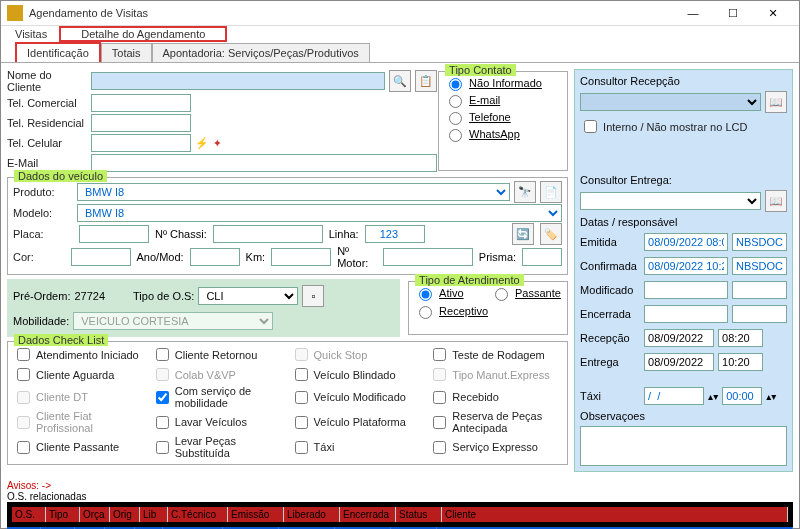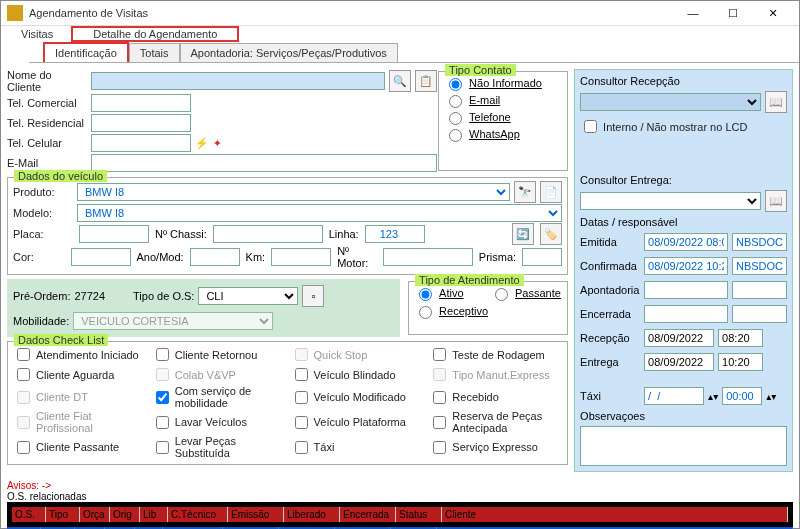--- a/index.html
+++ b/index.html
@@ -3,23 +3,23 @@
 <meta charset="utf-8">
 <style>
 * { box-sizing: border-box; font-family: Tahoma, Arial, sans-serif; font-size: 11px; }
 body { margin: 0; background: #fff; width: 800px; height: 529px; overflow: hidden; }
 .window { width: 800px; height: 529px; border: 1px solid #888; background: #fff; display: flex; flex-direction: column; }
 .titlebar { height: 28px; background: #fff; display: flex; align-items: center; padding: 0 6px; border-bottom: 1px solid #ddd; }
 .titlebar .ticon { width: 16px; height: 16px; background: #d4a017; display: inline-block; margin-right: 6px; }
 .titlebar .title { flex: 1; color: #333; }
 .titlebar .wbtn { width: 40px; height: 24px; text-align: center; line-height: 24px; cursor: default; }
 .menubar { height: 22px; display: flex; align-items: center; padding: 0 6px; gap: 4px; color: #333; }
-.menubar .mitem { padding: 2px 8px; margin-left: 6px; }
+.menubar .mitem { padding: 2px 8px; }
 .menubar .mitem.hl { border: 2px solid #d33; padding: 0 20px; }
-.tabbar { height: 24px; display: flex; align-items: flex-end; padding: 0 14px; border-bottom: 1px solid #aaa; gap: 0; margin-left: 28px; }
+.tabbar { height: 24px; display: flex; align-items: flex-end; padding: 0 14px; border-bottom: 1px solid #aaa; gap: 0; }
 .tabbar .tab { padding: 3px 10px; border: 1px solid #aaa; border-bottom: none; background: #f0f0f0; color: #333; }
 .tabbar .tab.active { background: #fff; }
 .tabbar .tab.hl { border: 2px solid #d33; border-bottom: none; background: #fff; }
 .content { flex: 1; display: flex; padding: 6px; gap: 6px; }
 .left { flex: 1; display: flex; flex-direction: column; gap: 2px; }
 .right { width: 220px; display: flex; flex-direction: column; gap: 2px; }
 .row { display: flex; align-items: center; gap: 4px; min-height: 20px; }
 .lbl { width: 80px; color: #222; }
 .lbl2 { width: 60px; color: #222; }
 input[type=text], select { height: 18px; border: 1px solid #7a9; padding: 1px 3px; background: #fff; }
@@ -299,21 +299,21 @@
             <span style="width:60px;">Emitida</span>
             <input type="text" class="dateval" style="flex: 1 1 0%;" value="08/09/2022 08:05:39">
             <input type="text" class="dateval" style="width: 55px;" value="NBSDOC">
           </div>
         <div class="row">
             <span style="width:60px;">Confirmada</span>
             <input type="text" class="dateval" style="flex: 1 1 0%;" value="08/09/2022 10:21:06">
             <input type="text" class="dateval" style="width: 55px;" value="NBSDOC">
           </div>
         <div class="row">
-            <span style="width:60px;">Apontadoria</span>
+            <span style="width:60px;">Modificado</span>
             <input type="text" style="flex: 1 1 0%;">
             <input type="text" style="width: 55px;">
           </div>
         <div class="row">
             <span style="width:60px;">Encerrada</span>
             <input type="text" style="flex: 1 1 0%;">
             <input type="text" style="width: 55px;">
           </div>
         <div class="row">
             <span style="width:60px;">Recepção</span>

